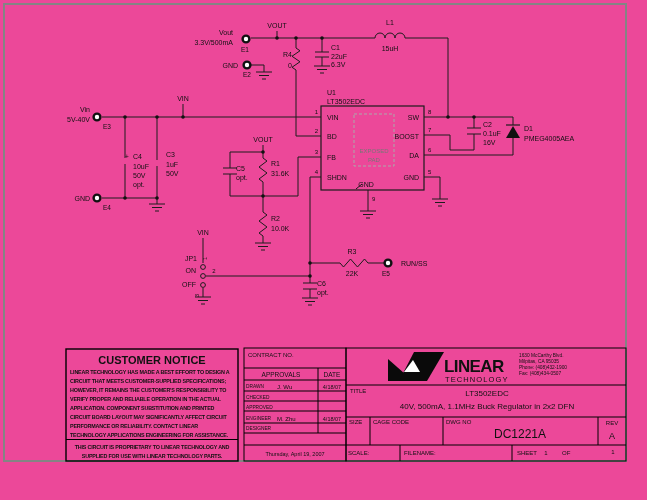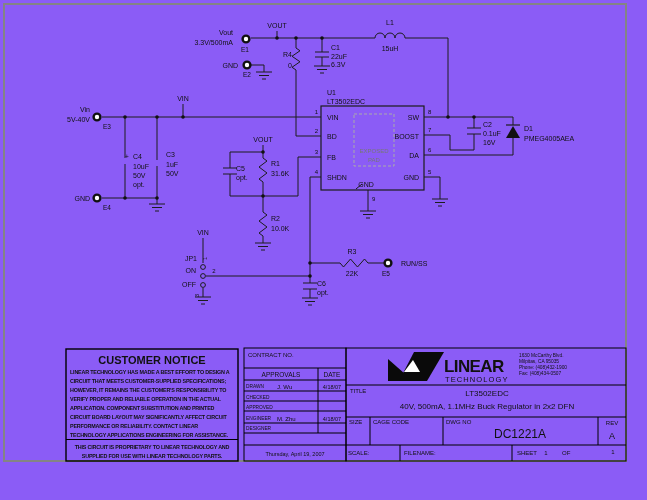--- a/index.html
+++ b/index.html
@@ -1,16 +1,16 @@
 <!DOCTYPE html>
 <html><head>
 <meta charset="utf-8">
 <style>
   html,body{margin:0;padding:0;background:#fff;}
-  #page{position:relative;width:647px;height:500px;background:#8b5cf6;overflow:hidden;}
+  #page{position:relative;width:647px;height:500px;background:#ec4899;overflow:hidden;}
   svg{position:absolute;left:0;top:0;}
   svg text{font-family:"Liberation Sans","DejaVu Sans",sans-serif;fill:#111;}
   .w{stroke:#1c1c1c;stroke-width:1;fill:none;}
   .w2{stroke:#1c1c1c;stroke-width:1.2;fill:none;}
   .tb{stroke:#000;stroke-width:1;fill:none;}
   .tbb{stroke:#000;stroke-width:1.4;fill:none;}
   .frame{stroke:#848484;stroke-width:2;fill:none;}
   .t7{font-size:7px;}
   .t65{font-size:6.5px;}
   .t6{font-size:6px;}

